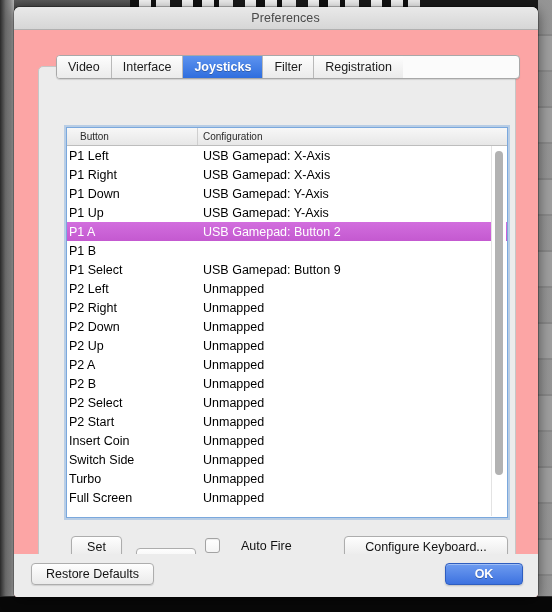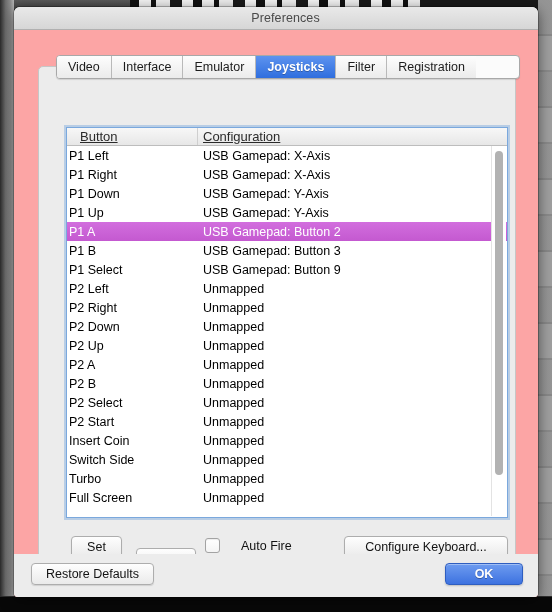--- a/index.html
+++ b/index.html
@@ -173,23 +173,22 @@
     box-shadow: 0 0 0 2px rgba(122,168,221,.45);
     overflow: hidden;
     box-sizing: border-box;
   }
   #table-header {
     display: flex;
     height: 17px;
     background: linear-gradient(180deg, #f7f7f7 0%, #e7e7e7 100%);
     border-bottom: 1px solid #bdbdbd;
     align-items: flex-end;
-    font-size: 13px;
+    font-size: 10px;
     color: #2b2b2b;
-    text-decoration: underline;
   }
   #table-header .th-button {
     width: 131px;
     padding-left: 13px;
     box-sizing: border-box;
     border-right: 1px solid #cfcfcf;
     height: 100%;
     display: flex;
     align-items: center;
   }
@@ -368,21 +367,20 @@
     <span class="title">Preferences</span>
   </div>
 
   <div id="dialog-body">
 
     <div id="tabpane"></div>
 
     <div id="tabbar">
         <div class="tab">Video</div>
         <div class="tab">Interface</div>
-        <div class="tab">Emulator</div>
         <div class="tab selected">Joysticks</div>
         <div class="tab">Filter</div>
         <div class="tab">Registration</div>
       </div>
 
     <div id="table-wrap">
       <div id="table-header">
         <div class="th-button">Button</div>
         <div class="th-config">Configuration</div>
       </div>
@@ -402,21 +400,20 @@
           <div class="row">
             <div class="cell-button">P1 Up</div>
             <div class="cell-config">USB Gamepad: Y-Axis</div>
           </div>
           <div class="row selected">
             <div class="cell-button">P1 A</div>
             <div class="cell-config">USB Gamepad: Button 2</div>
           </div>
           <div class="row">
             <div class="cell-button">P1 B</div>
-            <div class="cell-config">USB Gamepad: Button 3</div>
           </div>
           <div class="row">
             <div class="cell-button">P1 Select</div>
             <div class="cell-config">USB Gamepad: Button 9</div>
           </div>
           <div class="row">
             <div class="cell-button">P2 Left</div>
             <div class="cell-config">Unmapped</div>
           </div>
           <div class="row">

